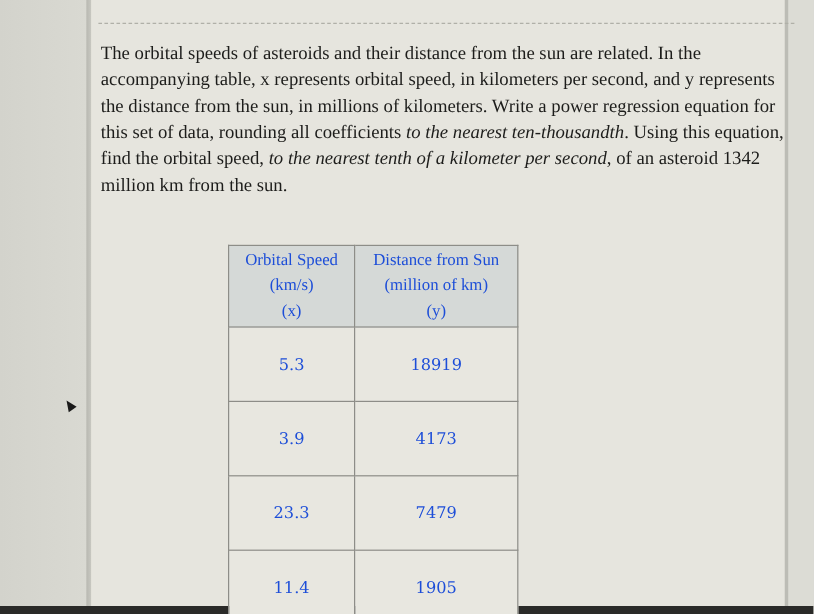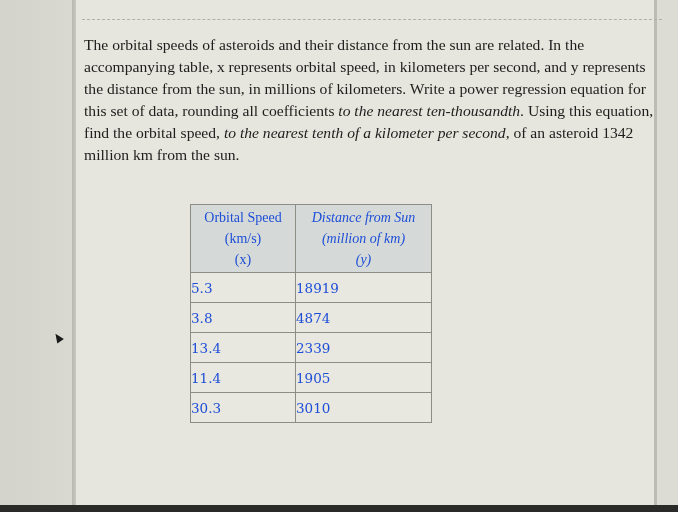--- a/index.html
+++ b/index.html
@@ -49,26 +49,26 @@
       color: #1d4ed8;
     }
     .data-table th {
       background: #d5d9d7;
       font-weight: normal; font-size: 14px; line-height: 21px;
       border: 1px solid #8d8d88; padding: 2px 4px 2px 4px;
       text-align: center;
     }
     .data-table td {
       font-family: "DejaVu Serif", serif;
-      font-size: 13.5px; height: 29px; padding: 0;
-      border: 1px solid #8d8d88; text-align: left;
+      font-size: 13.5px; height: 29px; padding: 16px;
+      border: 1px solid #8d8d88; text-align: center;
       background: #e8e7e0;
     }
     .col-x { width: 96px; }
-    .col-y { width: 127px; font-style: italic; }
+    .col-y { width: 127px; }
     .cursor {
       position: absolute; left: 54px; top: 333px; width: 0; height: 0;
       border-left: 4px solid transparent; border-right: 4px solid transparent;
       border-bottom: 9px solid #1a1a1a; transform: rotate(-35deg);
     }
   </style>
 </head>
 <body>
 
 <div class="left-pane"></div>
@@ -98,26 +98,26 @@
         <div>(y)</div>
       </th>
     </tr>
   </thead>
   <tbody>
     <tr>
       <td>5.3</td>
       <td>18919</td>
     </tr>
     <tr>
-      <td>3.8</td>
-      <td>4874</td>
+      <td>3.9</td>
+      <td>4173</td>
     </tr>
     <tr>
-      <td>13.4</td>
-      <td>2339</td>
+      <td>23.3</td>
+      <td>7479</td>
     </tr>
     <tr>
       <td>11.4</td>
       <td>1905</td>
     </tr>
     <tr>
       <td>30.3</td>
       <td>3010</td>
     </tr>
   </tbody>

